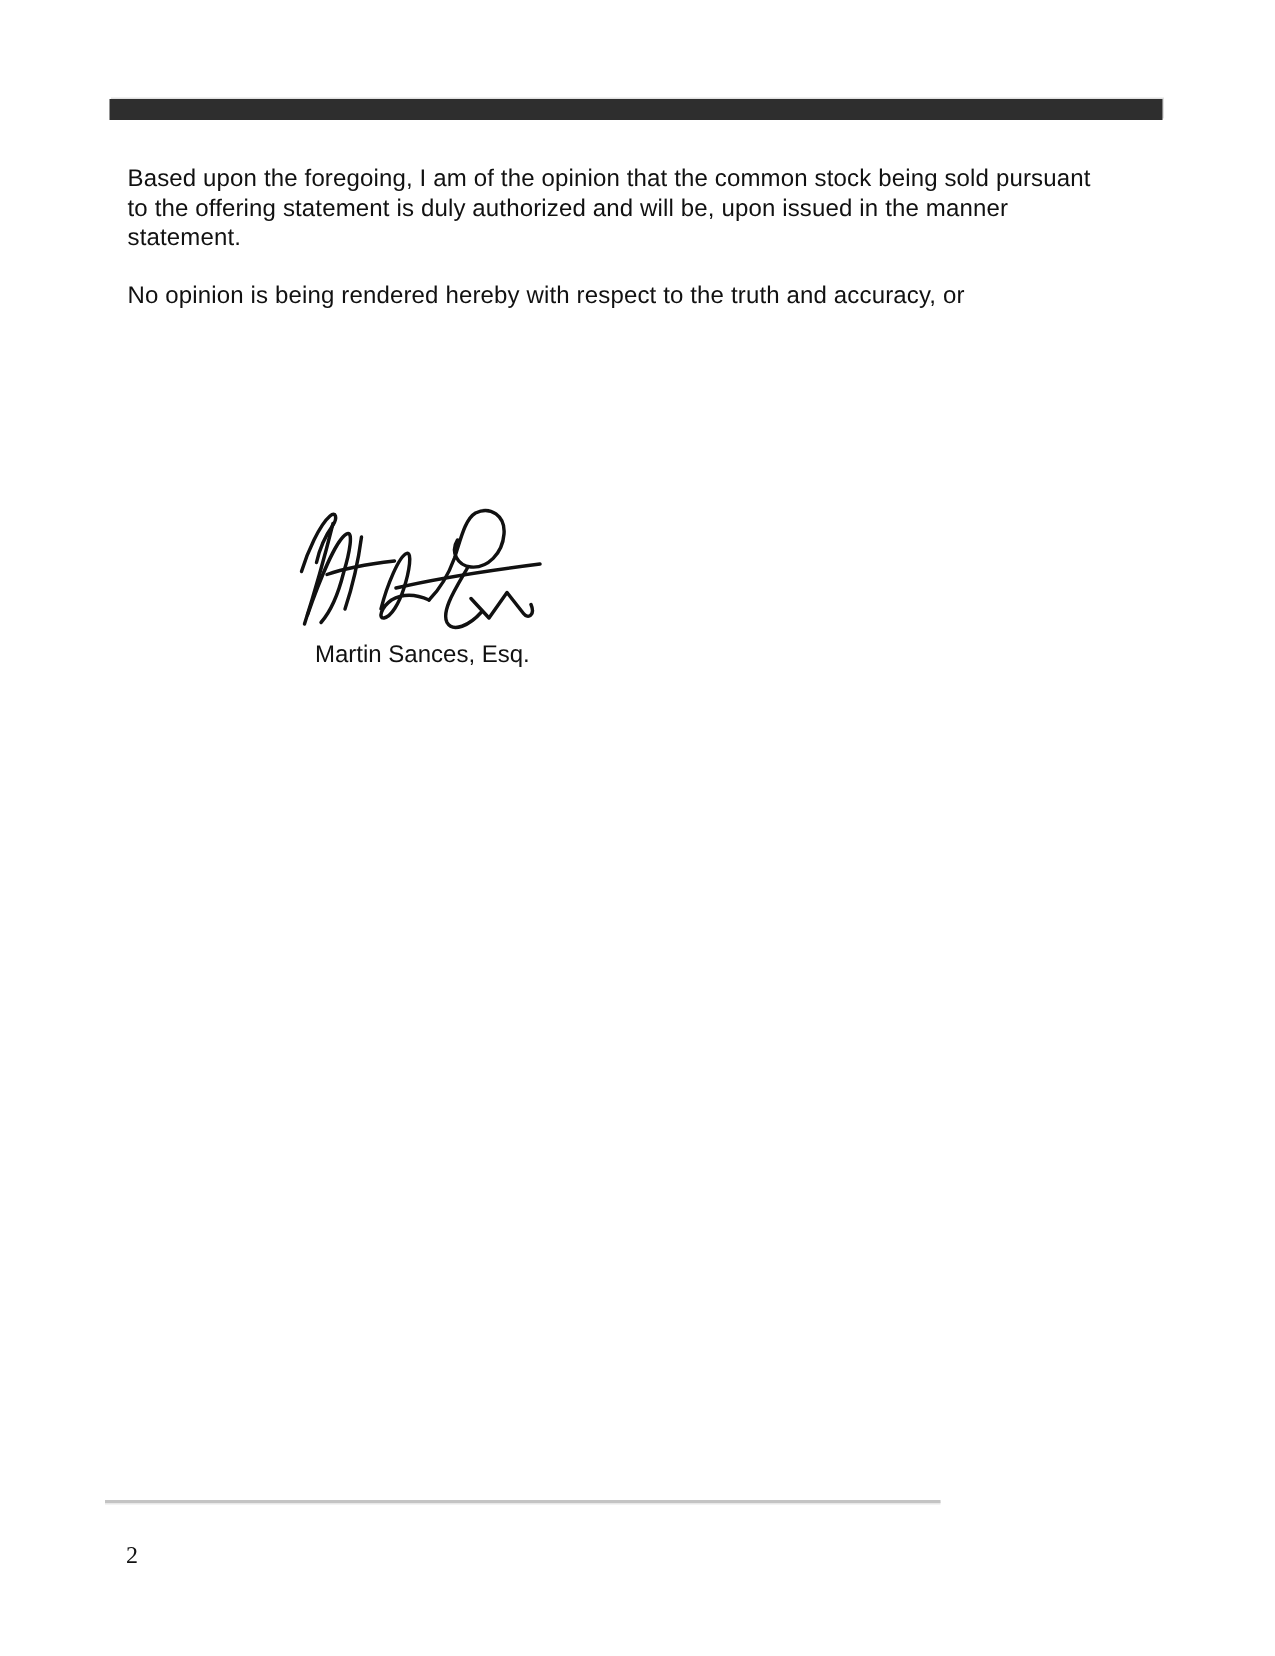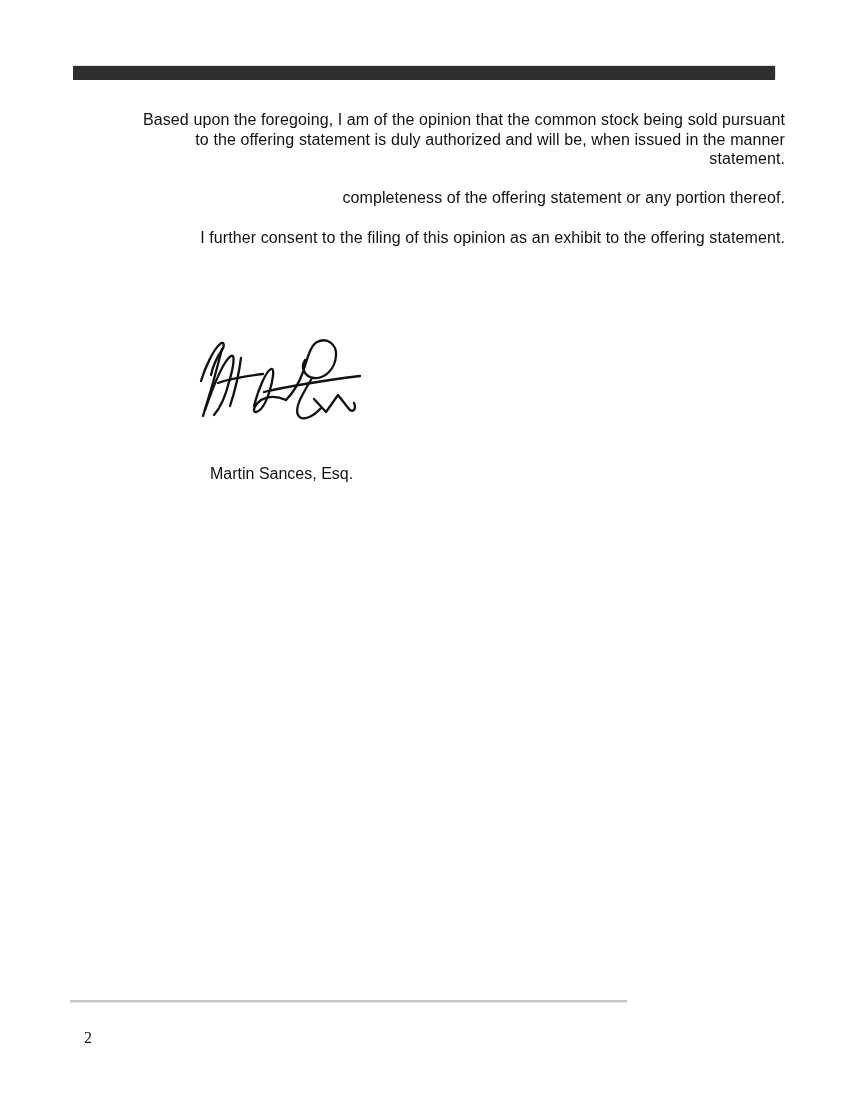--- a/index.html
+++ b/index.html
@@ -29,21 +29,21 @@
     position: absolute;
     left: 85px;
     top: 110px;
     width: 700px;
     font-size: 16px;
     line-height: 19.6px;
     letter-spacing: 0.1px;
   }
   .para { margin: 0 0 19.6px 0; }
   .para:last-child { margin-bottom: 0; }
-  .line { white-space: nowrap; text-align: right; }
+  .line { white-space: nowrap; }
   .signature-svg {
     position: absolute;
     left: 196px;
     top: 335px;
     width: 172px;
     height: 92px;
   }
   .signature-svg path {
     fill: none;
     stroke: var(--ink, #111111);
@@ -51,21 +51,20 @@
     stroke-linecap: round;
     stroke-linejoin: round;
   }
   .signer-name {
     position: absolute;
     left: 210px;
     top: 427px;
     font-size: 16px;
     line-height: 19.6px;
     white-space: nowrap;
-    margin-top: 37px;
   }
   .footer-rule {
     position: absolute;
     left: 70px;
     top: 1000px;
     width: 557px;
     height: 2px;
     background: var(--divider, #c4c4c4);
     box-shadow: 0 1px 0 #e8e8e8;
   }
@@ -80,28 +79,25 @@
 </head>
 <body>
 
 <div class="page">
 
   <div class="top-bar"></div>
 
   <div class="letter-body">
     <div class="para">
       <div class="line">Based upon the foregoing, I am of the opinion that the common stock being sold pursuant</div>
-      <div class="line">to the offering statement is duly authorized and will be, when issued in the manner</div>
+      <div class="line">to the offering statement is duly authorized and will be, upon issued in the manner</div>
       <div class="line">statement.</div>
     </div>
     <div class="para">
-      <div class="line">completeness of the offering statement or any portion thereof.</div>
-    </div>
-    <div class="para">
-      <div class="line">I further consent to the filing of this opinion as an exhibit to the offering statement.</div>
+      <div class="line">No opinion is being rendered hereby with respect to the truth and accuracy, or</div>
     </div>
   </div>
 
   <svg class="signature-svg" role="img" viewBox="0 0 172 92" xmlns="http://www.w3.org/2000/svg" aria-label="Martin Sances handwritten signature">
 
     <path d="M5,46 C9,33 17,15 24,9 C28,5.5 29,10.5 26,15 C21,22 17,31 15,40"></path>
 
     <path d="M26,14 C22,30 15,56 7,81"></path>
 
     <path d="M9,75 C17,52 28,25 35,21 C40,18 37,34 33,47 C30,59 25,72 18,80"></path>

